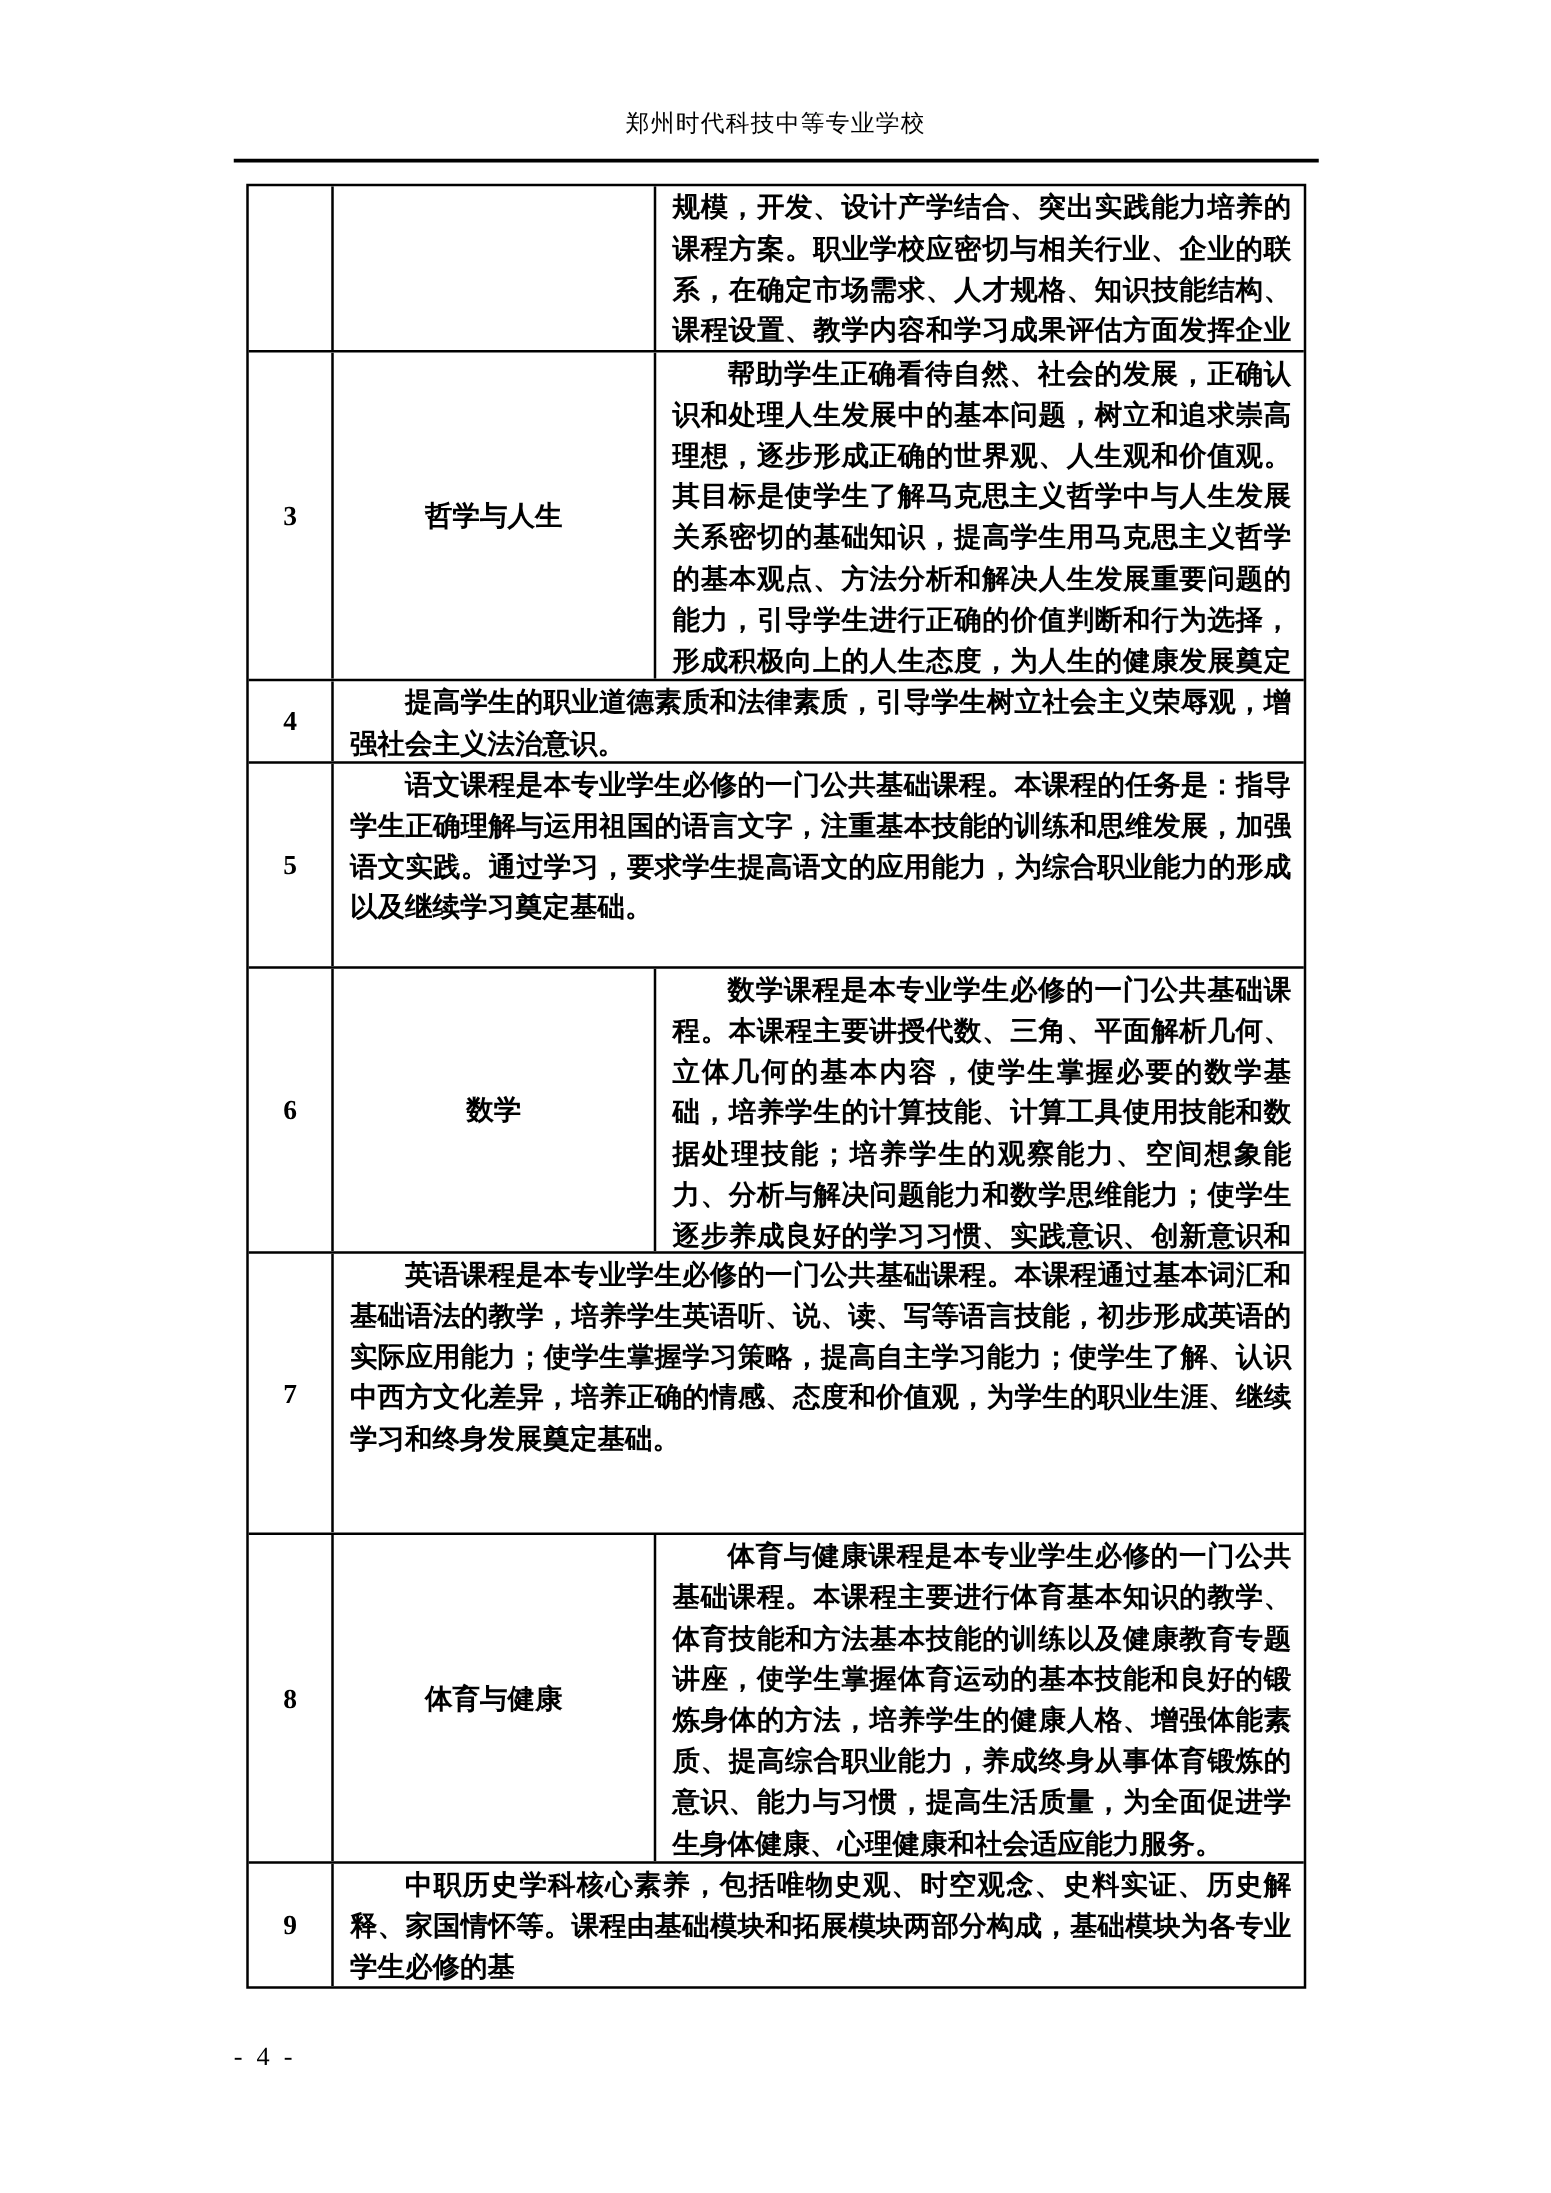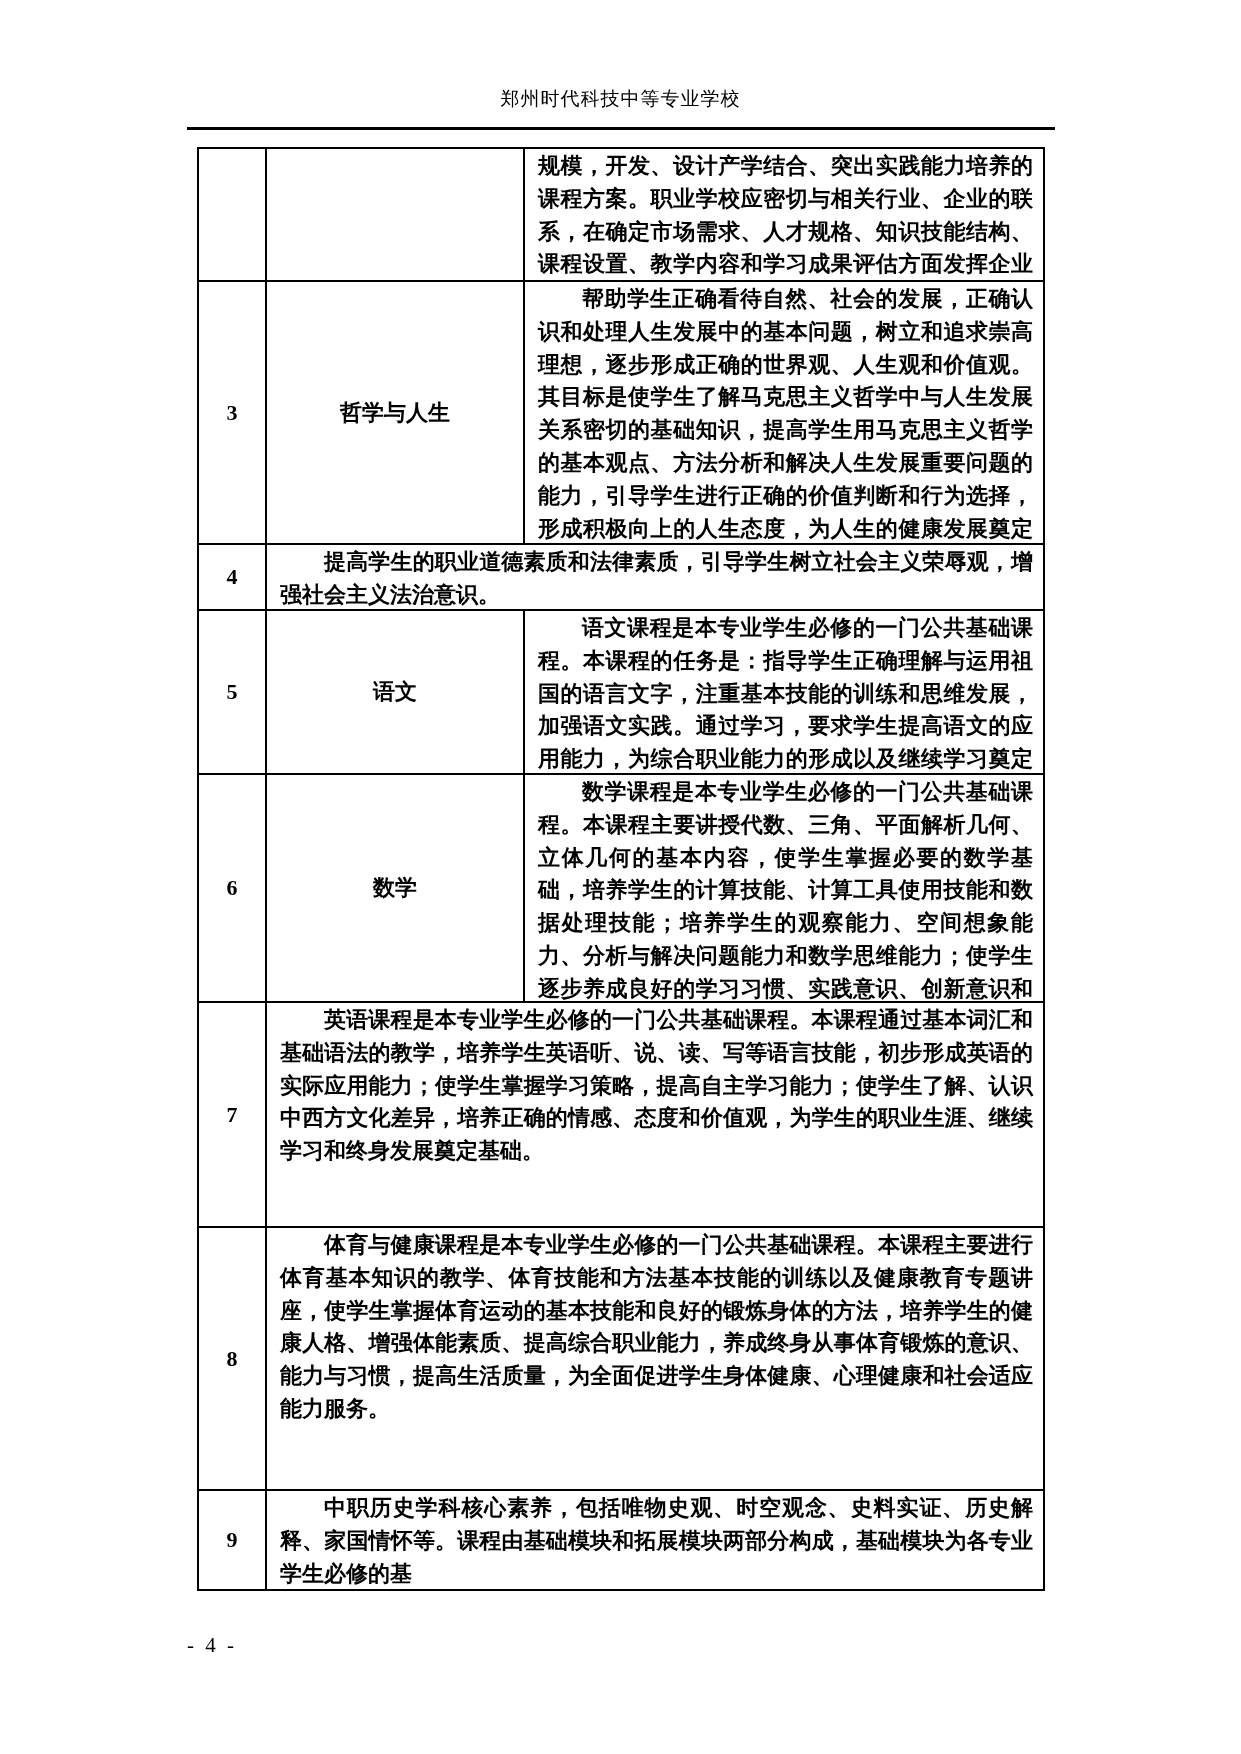--- a/index.html
+++ b/index.html
@@ -86,21 +86,20 @@
 
   <div class="t-row" style="height:66px;">
     <div class="cell cell-num">4</div>
     <div class="cell cell-desc">
         <p class="indent">提高学生的职业道德素质和法律素质，引导学生树立社会主义荣辱观，增强社会主义法治意识。</p>
       </div>
   </div>
 
   <div class="t-row" style="height:164px;">
     <div class="cell cell-num">5</div>
-    <div class="cell cell-name">语文</div>
     <div class="cell cell-desc">
         <p class="indent">语文课程是本专业学生必修的一门公共基础课程。本课程的任务是：指导学生正确理解与运用祖国的语言文字，注重基本技能的训练和思维发展，加强语文实践。通过学习，要求学生提高语文的应用能力，为综合职业能力的形成以及继续学习奠定基础。</p>
       </div>
   </div>
 
   <div class="t-row" style="height:228px;">
     <div class="cell cell-num">6</div>
     <div class="cell cell-name">数学</div>
     <div class="cell cell-desc">
         <p class="indent">数学课程是本专业学生必修的一门公共基础课程。本课程主要讲授代数、三角、平面解析几何、立体几何的基本内容，使学生掌握必要的数学基础，培养学生的计算技能、计算工具使用技能和数据处理技能；培养学生的观察能力、空间想象能力、分析与解决问题能力和数学思维能力；使学生逐步养成良好的学习习惯、实践意识、创新意识和实事求是的科学态度。</p>
@@ -109,20 +108,21 @@
 
   <div class="t-row" style="height:225px;">
     <div class="cell cell-num">7</div>
     <div class="cell cell-desc">
         <p class="indent">英语课程是本专业学生必修的一门公共基础课程。本课程通过基本词汇和基础语法的教学，培养学生英语听、说、读、写等语言技能，初步形成英语的实际应用能力；使学生掌握学习策略，提高自主学习能力；使学生了解、认识中西方文化差异，培养正确的情感、态度和价值观，为学生的职业生涯、继续学习和终身发展奠定基础。</p>
       </div>
   </div>
 
   <div class="t-row" style="height:263px;">
     <div class="cell cell-num">8</div>
+    <div class="cell cell-name">体育与健康</div>
     <div class="cell cell-desc">
         <p class="indent">体育与健康课程是本专业学生必修的一门公共基础课程。本课程主要进行体育基本知识的教学、体育技能和方法基本技能的训练以及健康教育专题讲座，使学生掌握体育运动的基本技能和良好的锻炼身体的方法，培养学生的健康人格、增强体能素质、提高综合职业能力，养成终身从事体育锻炼的意识、能力与习惯，提高生活质量，为全面促进学生身体健康、心理健康和社会适应能力服务。</p>
       </div>
   </div>
 
   <div class="t-row" style="height:98px;">
     <div class="cell cell-num">9</div>
     <div class="cell cell-desc">
         <p class="indent">中职历史学科核心素养，包括唯物史观、时空观念、史料实证、历史解释、家国情怀等。课程由基础模块和拓展模块两部分构成，基础模块为各专业学生必修的基</p>
       </div>

